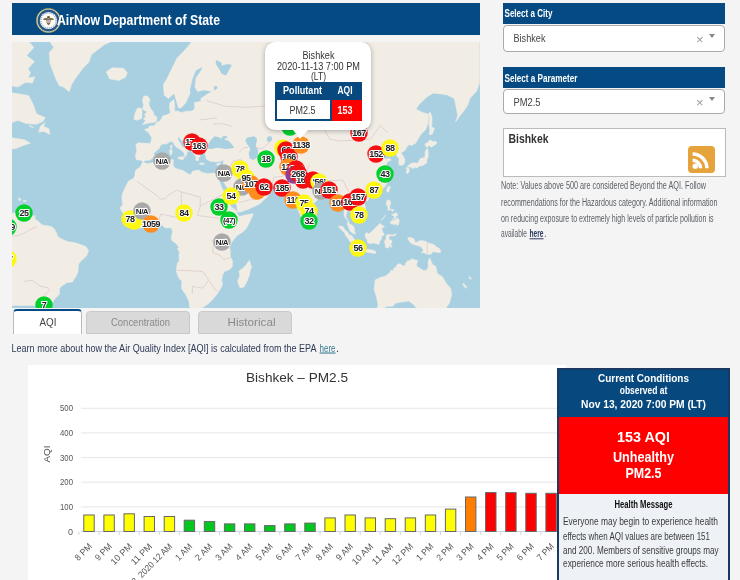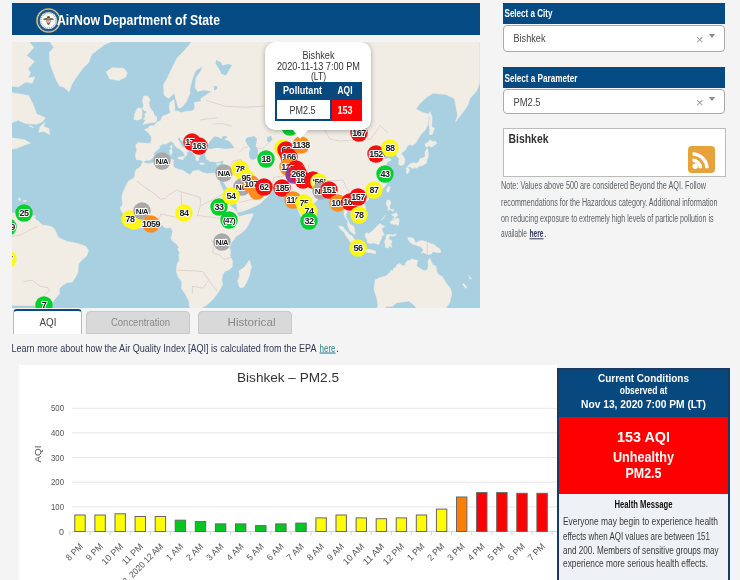--- a/index.html
+++ b/index.html
@@ -215,21 +215,21 @@
     <div style="width:57px;background:#fff;border:2px solid #07497e;border-top:none;"></div>
     <div style="width:30px;background:#fe0000;"></div>
   </div>
 </div>
 </div>
 
 <div class="abs" style="left:13px;top:308.5px;width:69px;height:25.5px;background:#fff;border:1px solid #b9b9b9;border-top:2.5px solid #054a82;border-bottom:none;border-radius:4px 4px 0 0;"></div>
 <div class="abs" style="left:86px;top:310.5px;width:104px;height:23.5px;background:#d9d9d9;border:1px solid #c9c9c9;border-radius:4px 4px 0 0;"></div>
 <div class="abs" style="left:198px;top:310.5px;width:94px;height:23.5px;background:#d9d9d9;border:1px solid #c9c9c9;border-radius:4px 4px 0 0;"></div>
 
-<div class="abs" style="left:19px;top:365px;width:538px;height:215px;background:#fff;text-decoration:underline;">
+<div class="abs" style="left:28px;top:365px;width:538px;height:215px;background:#fff;text-decoration:underline;">
 <svg width="538" height="215" viewBox="0 0 538 215" xmlns="http://www.w3.org/2000/svg" style="position:absolute;left:0;top:0">
 <text x="269" y="17" font-family="Liberation Sans, sans-serif" font-size="13" fill="#333" text-anchor="middle" textLength="102" lengthAdjust="spacingAndGlyphs">Bishkek – PM2.5</text>
 <line x1="53" y1="141.9" x2="538" y2="141.9" stroke="#e6e6e6" stroke-width="1"></line>
 <text x="45" y="144.9" font-family="Liberation Sans, sans-serif" font-size="9" fill="#555" text-anchor="end" textLength="13" lengthAdjust="spacingAndGlyphs">100</text>
 <line x1="53" y1="117.2" x2="538" y2="117.2" stroke="#e6e6e6" stroke-width="1"></line>
 <text x="45" y="120.2" font-family="Liberation Sans, sans-serif" font-size="9" fill="#555" text-anchor="end" textLength="13" lengthAdjust="spacingAndGlyphs">200</text>
 <line x1="53" y1="92.6" x2="538" y2="92.6" stroke="#e6e6e6" stroke-width="1"></line>
 <text x="45" y="95.6" font-family="Liberation Sans, sans-serif" font-size="9" fill="#555" text-anchor="end" textLength="13" lengthAdjust="spacingAndGlyphs">300</text>
 <line x1="53" y1="67.9" x2="538" y2="67.9" stroke="#e6e6e6" stroke-width="1"></line>
 <text x="45" y="70.9" font-family="Liberation Sans, sans-serif" font-size="9" fill="#555" text-anchor="end" textLength="13" lengthAdjust="spacingAndGlyphs">400</text>

